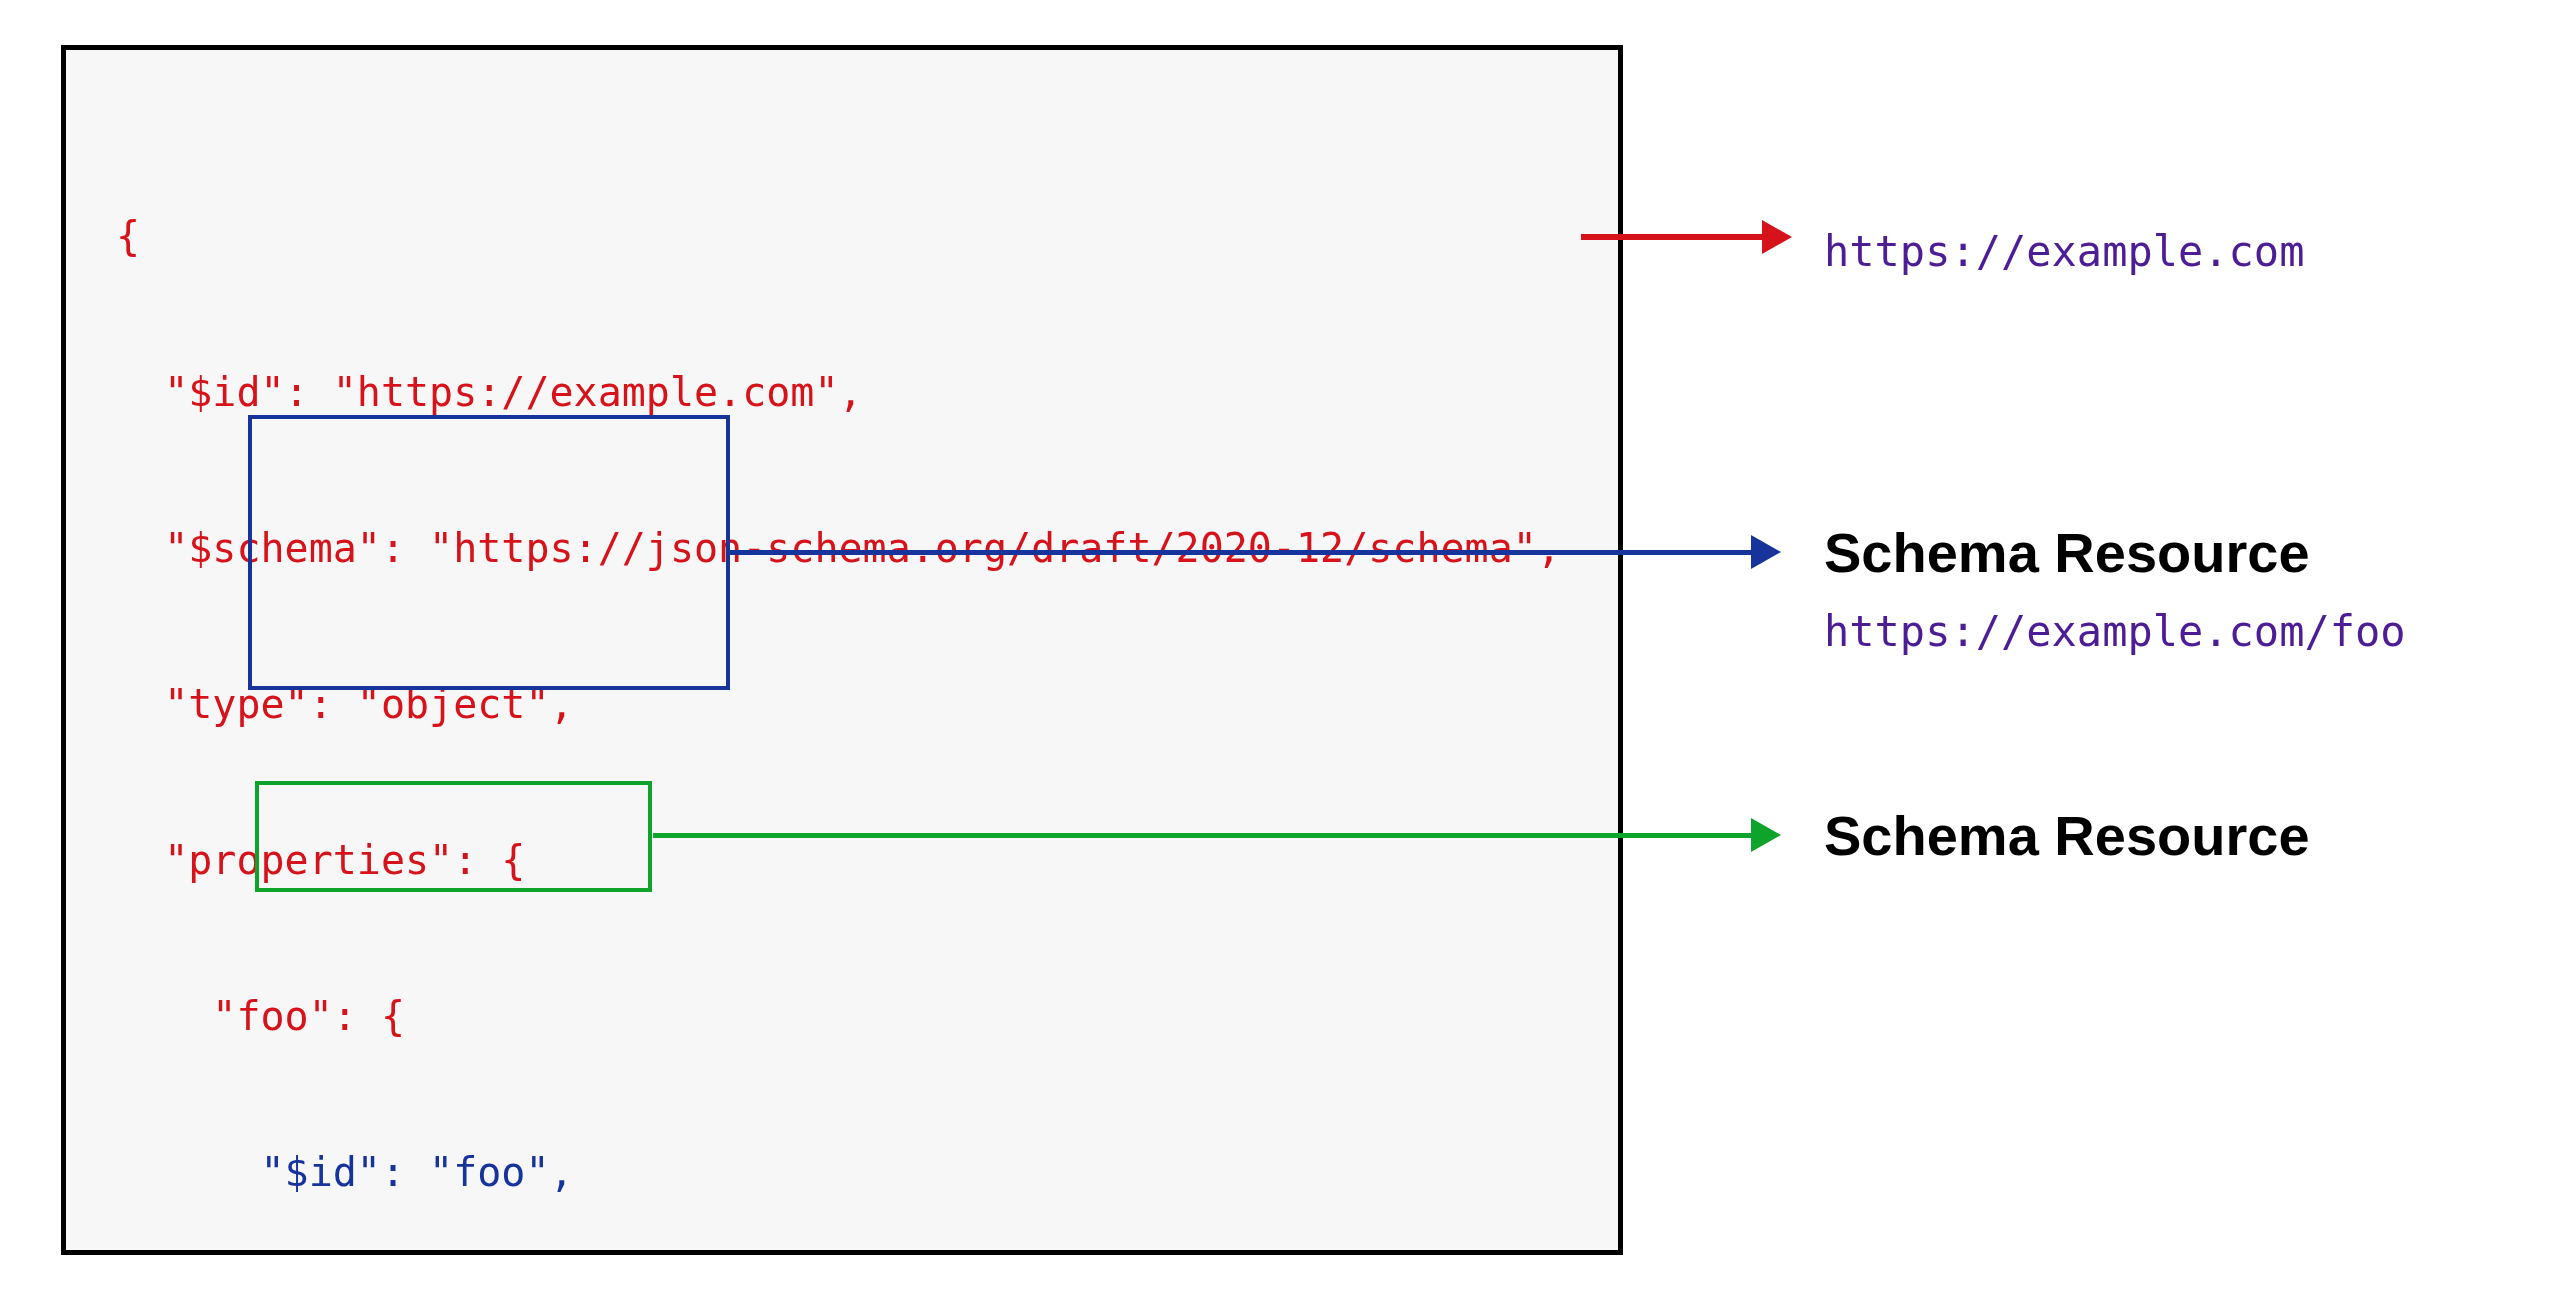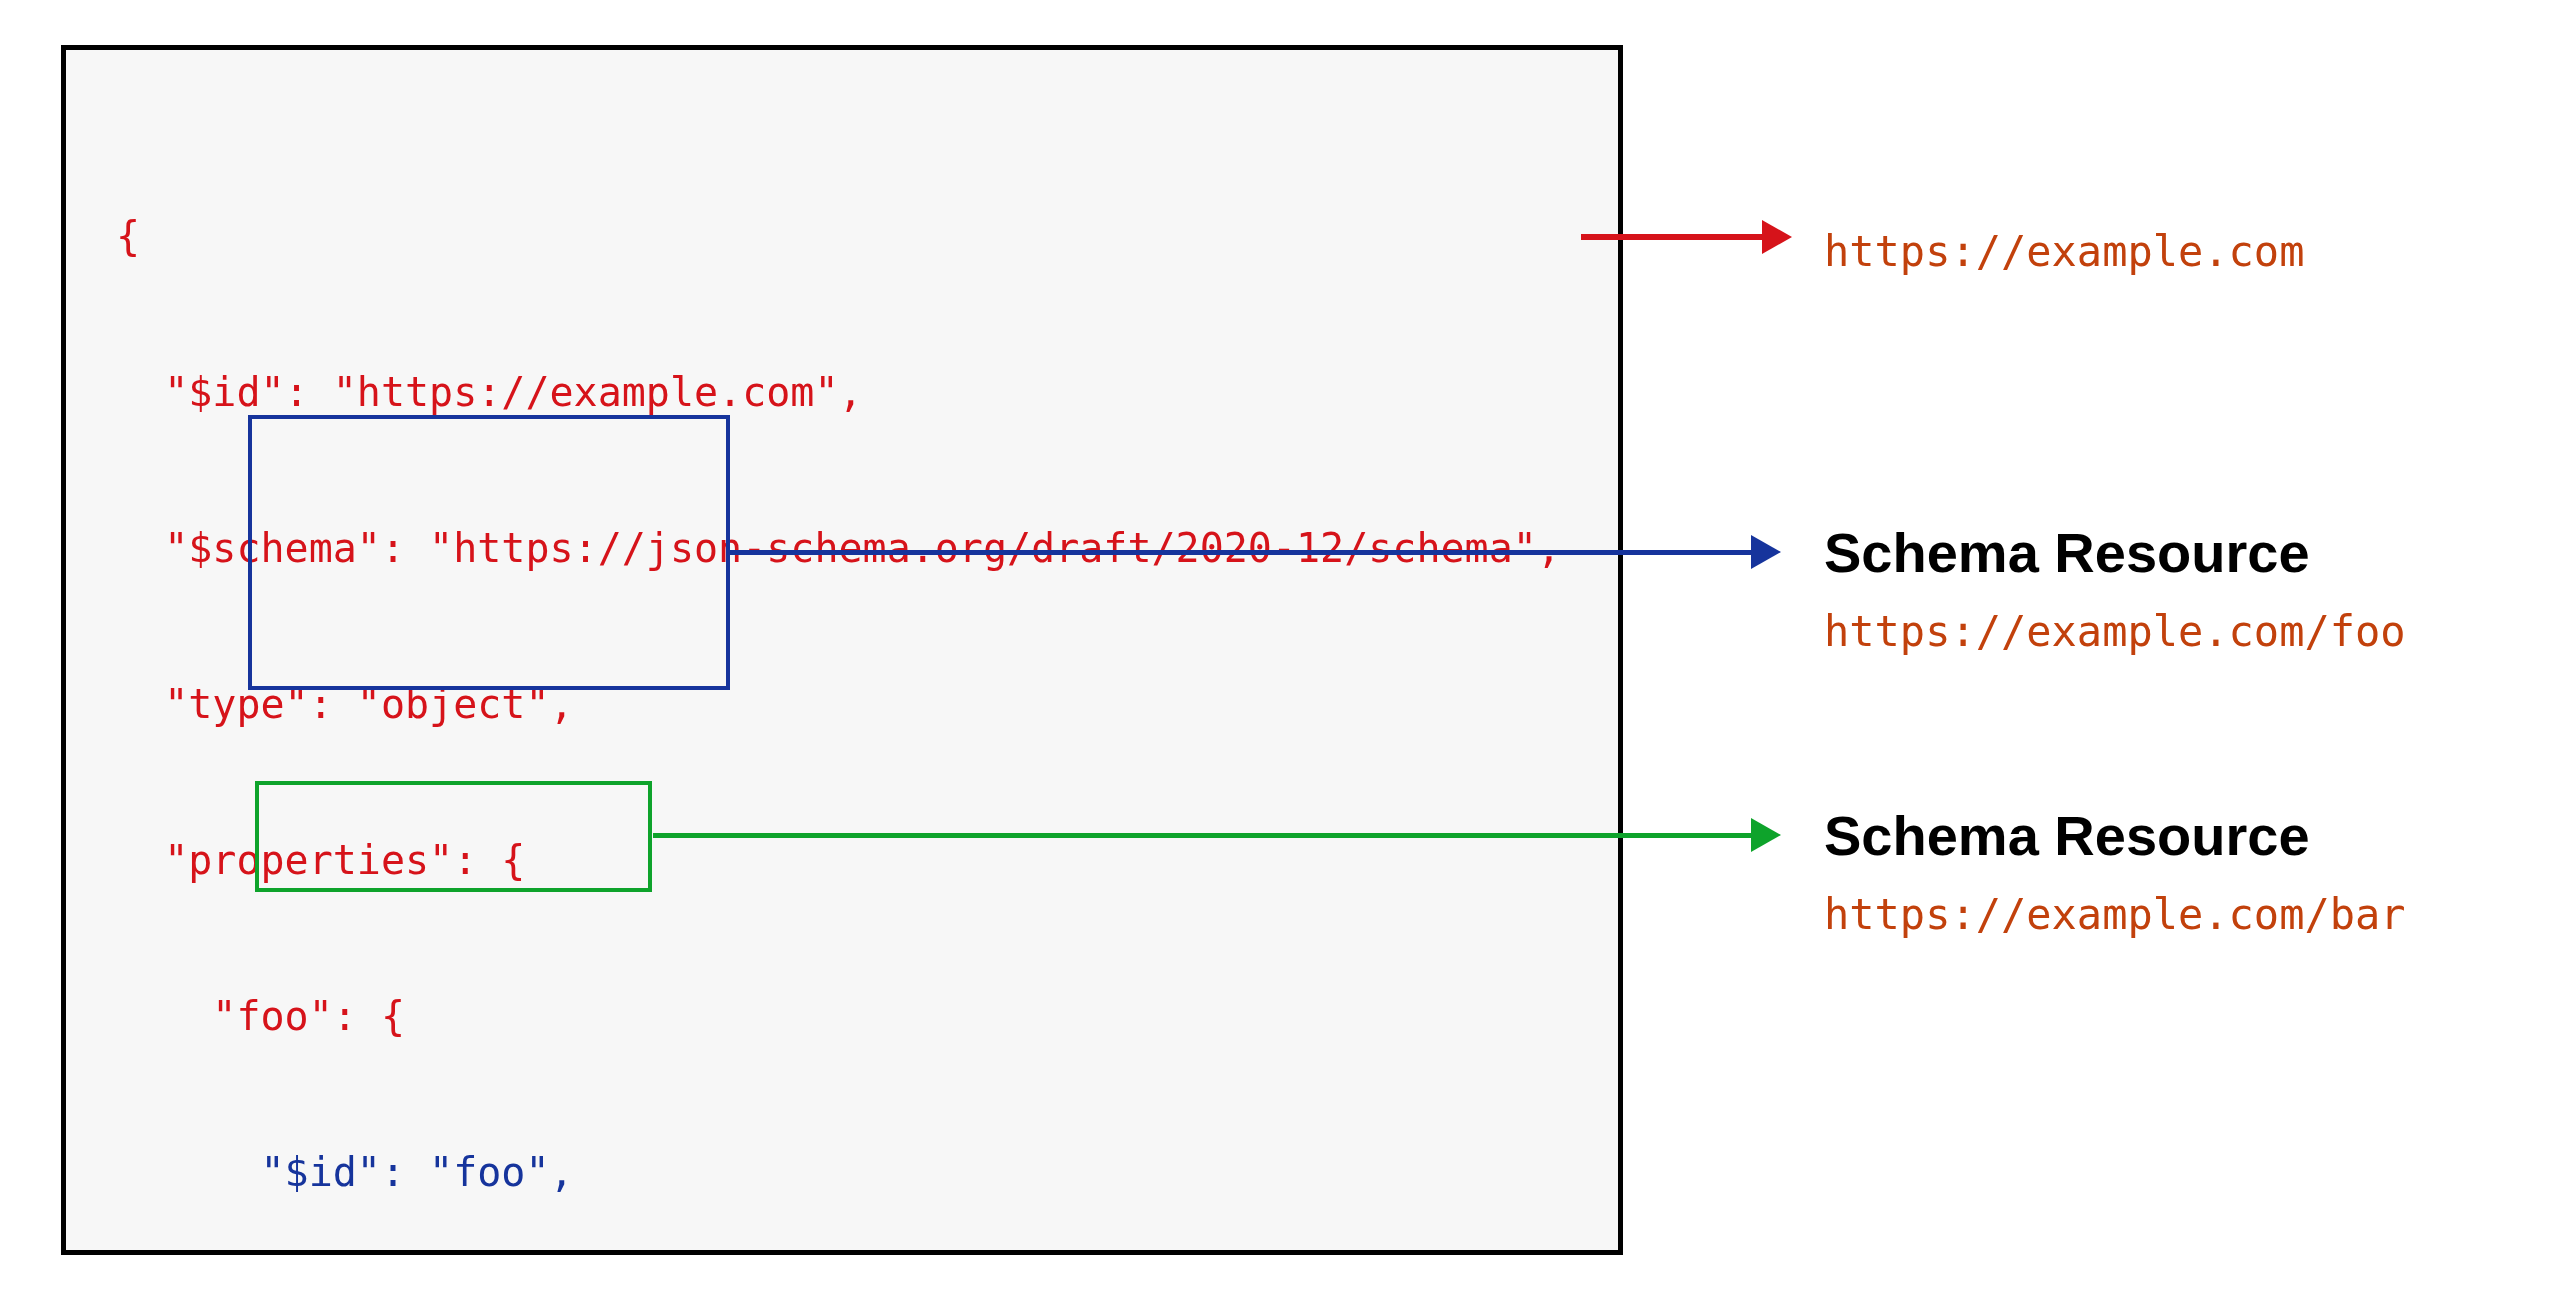--- a/index.html
+++ b/index.html
@@ -94,21 +94,21 @@
     font-weight: 700;
     font-size: 56px;
     line-height: 65px;
     color: #000000;
     white-space: nowrap;
   }
   .ann-url {
     font-family: "DejaVu Sans Mono", monospace;
     font-size: 42px;
     line-height: 52px;
-    color: #c2410c;
+    color: #4c1d95;
     white-space: nowrap;
     margin-top: 21px;
   }
   .ann-root { top: 205px; }
   .ann-foo  { top: 520px; }
   .ann-bar  { top: 803px; }
 </style>
 </head>
 <body>
 
@@ -152,17 +152,16 @@
 
   <div class="ann ann-root">
     <div class="ann-url">https://example.com</div>
   </div>
   <div class="ann ann-foo">
     <div class="ann-title">Schema Resource</div>
     <div class="ann-url">https://example.com/foo</div>
   </div>
   <div class="ann ann-bar">
     <div class="ann-title">Schema Resource</div>
-    <div class="ann-url">https://example.com/bar</div>
   </div>
 
 </div>
 
 
 </body></html>

